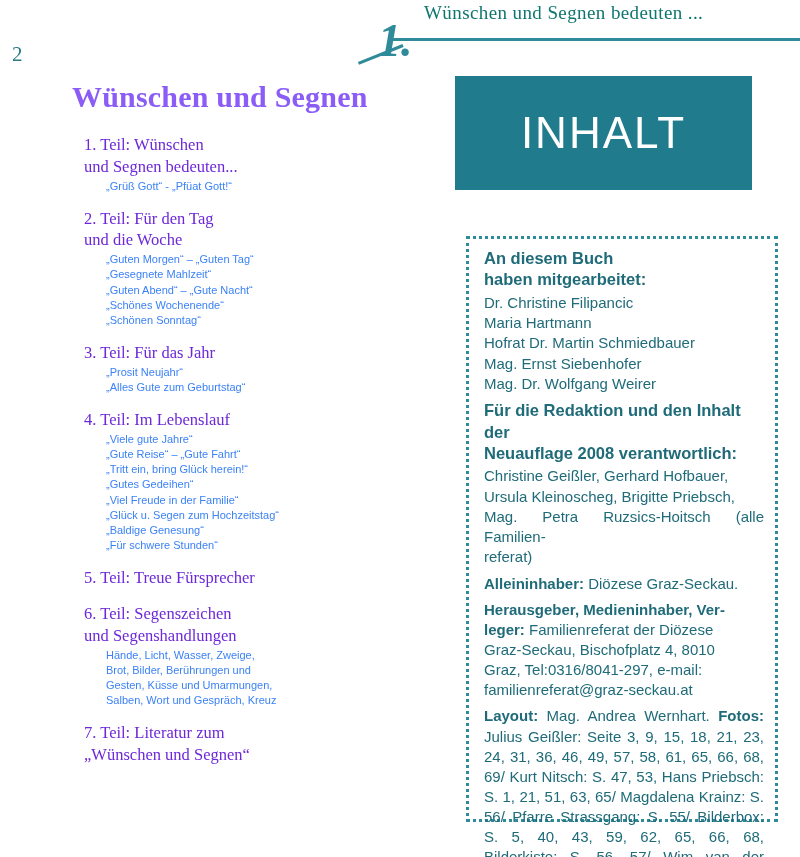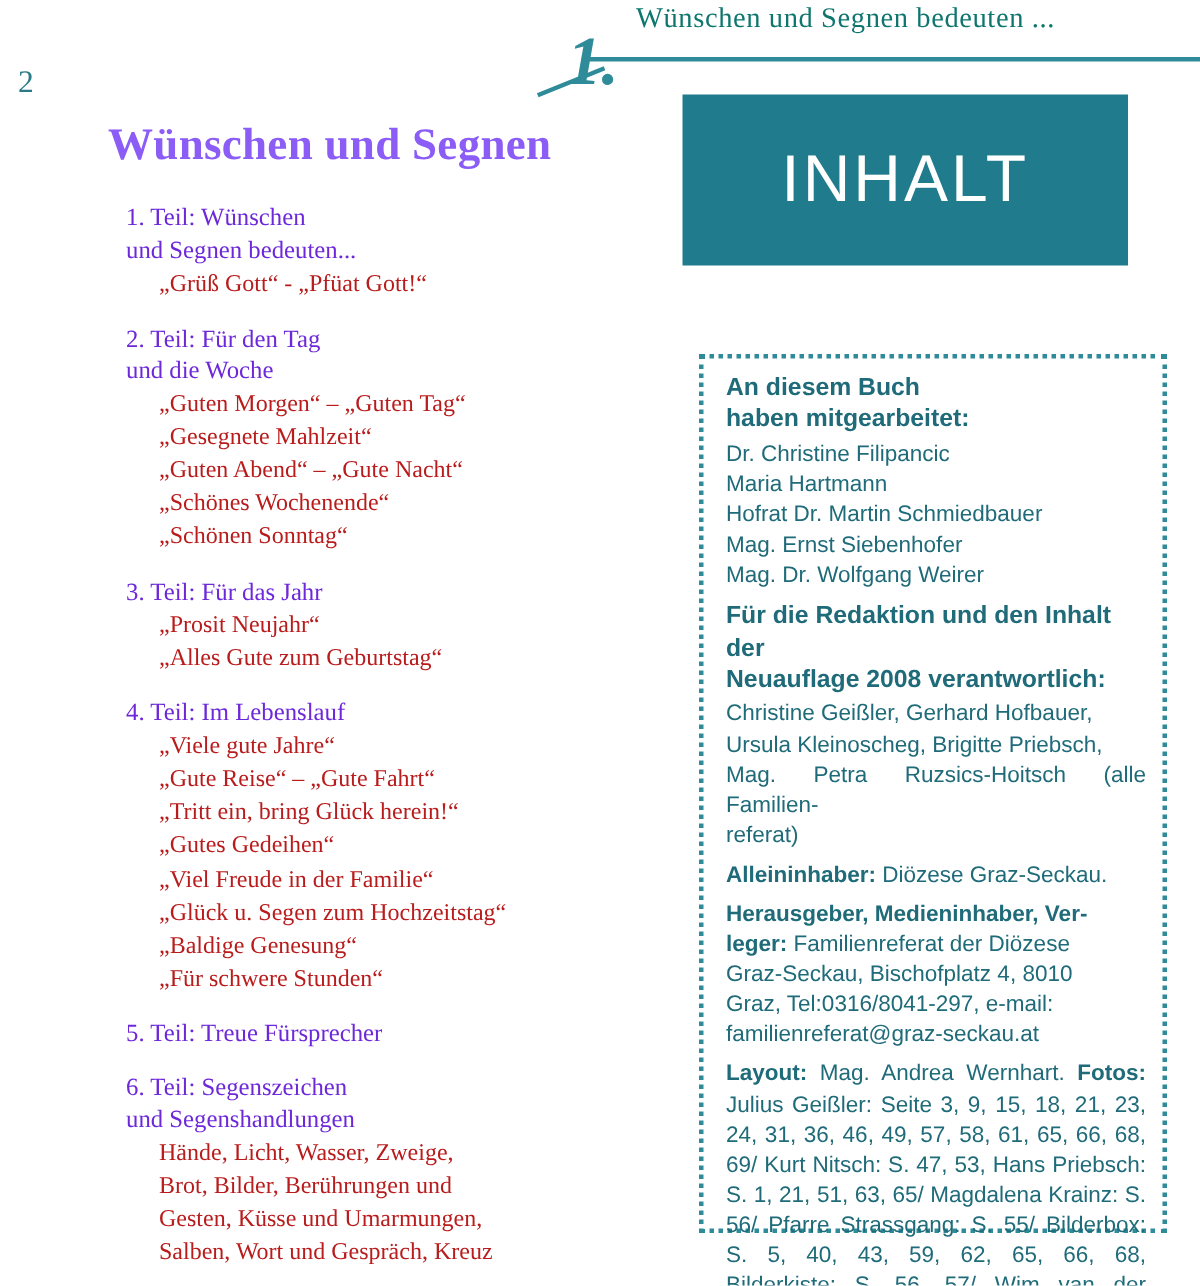--- a/index.html
+++ b/index.html
@@ -83,34 +83,34 @@
   }
   .toc-head {
     font-size: 16.5px;
     color: #6d28d9;
     font-family: "Liberation Serif", serif;
     line-height: 1.32;
     white-space: pre-line;
     padding-left: 0;
   }
   .toc-sub {
-    font-size: 16px;
-    color: #b91c1c;
-    font-family: Liberation Serif, serif;
+    font-size: 11px;
+    color: #3b82f6;
+    font-family: Liberation Sans, sans-serif;
     line-height: 1.38;
     padding-left: 22px;
     white-space: pre-line;
     margin-top: 1px;
   }
 
   
   .inhalt-box {
     position: absolute;
     left: 455px;
-    top: 63px;
+    top: 76px;
     width: 297px;
     height: 114px;
     background: #207c8c;
   }
   .inhalt-box span {
     display: block;
     text-align: center;
     color: #ffffff;
     font-size: 44px;
     font-family: "Liberation Sans", sans-serif;

